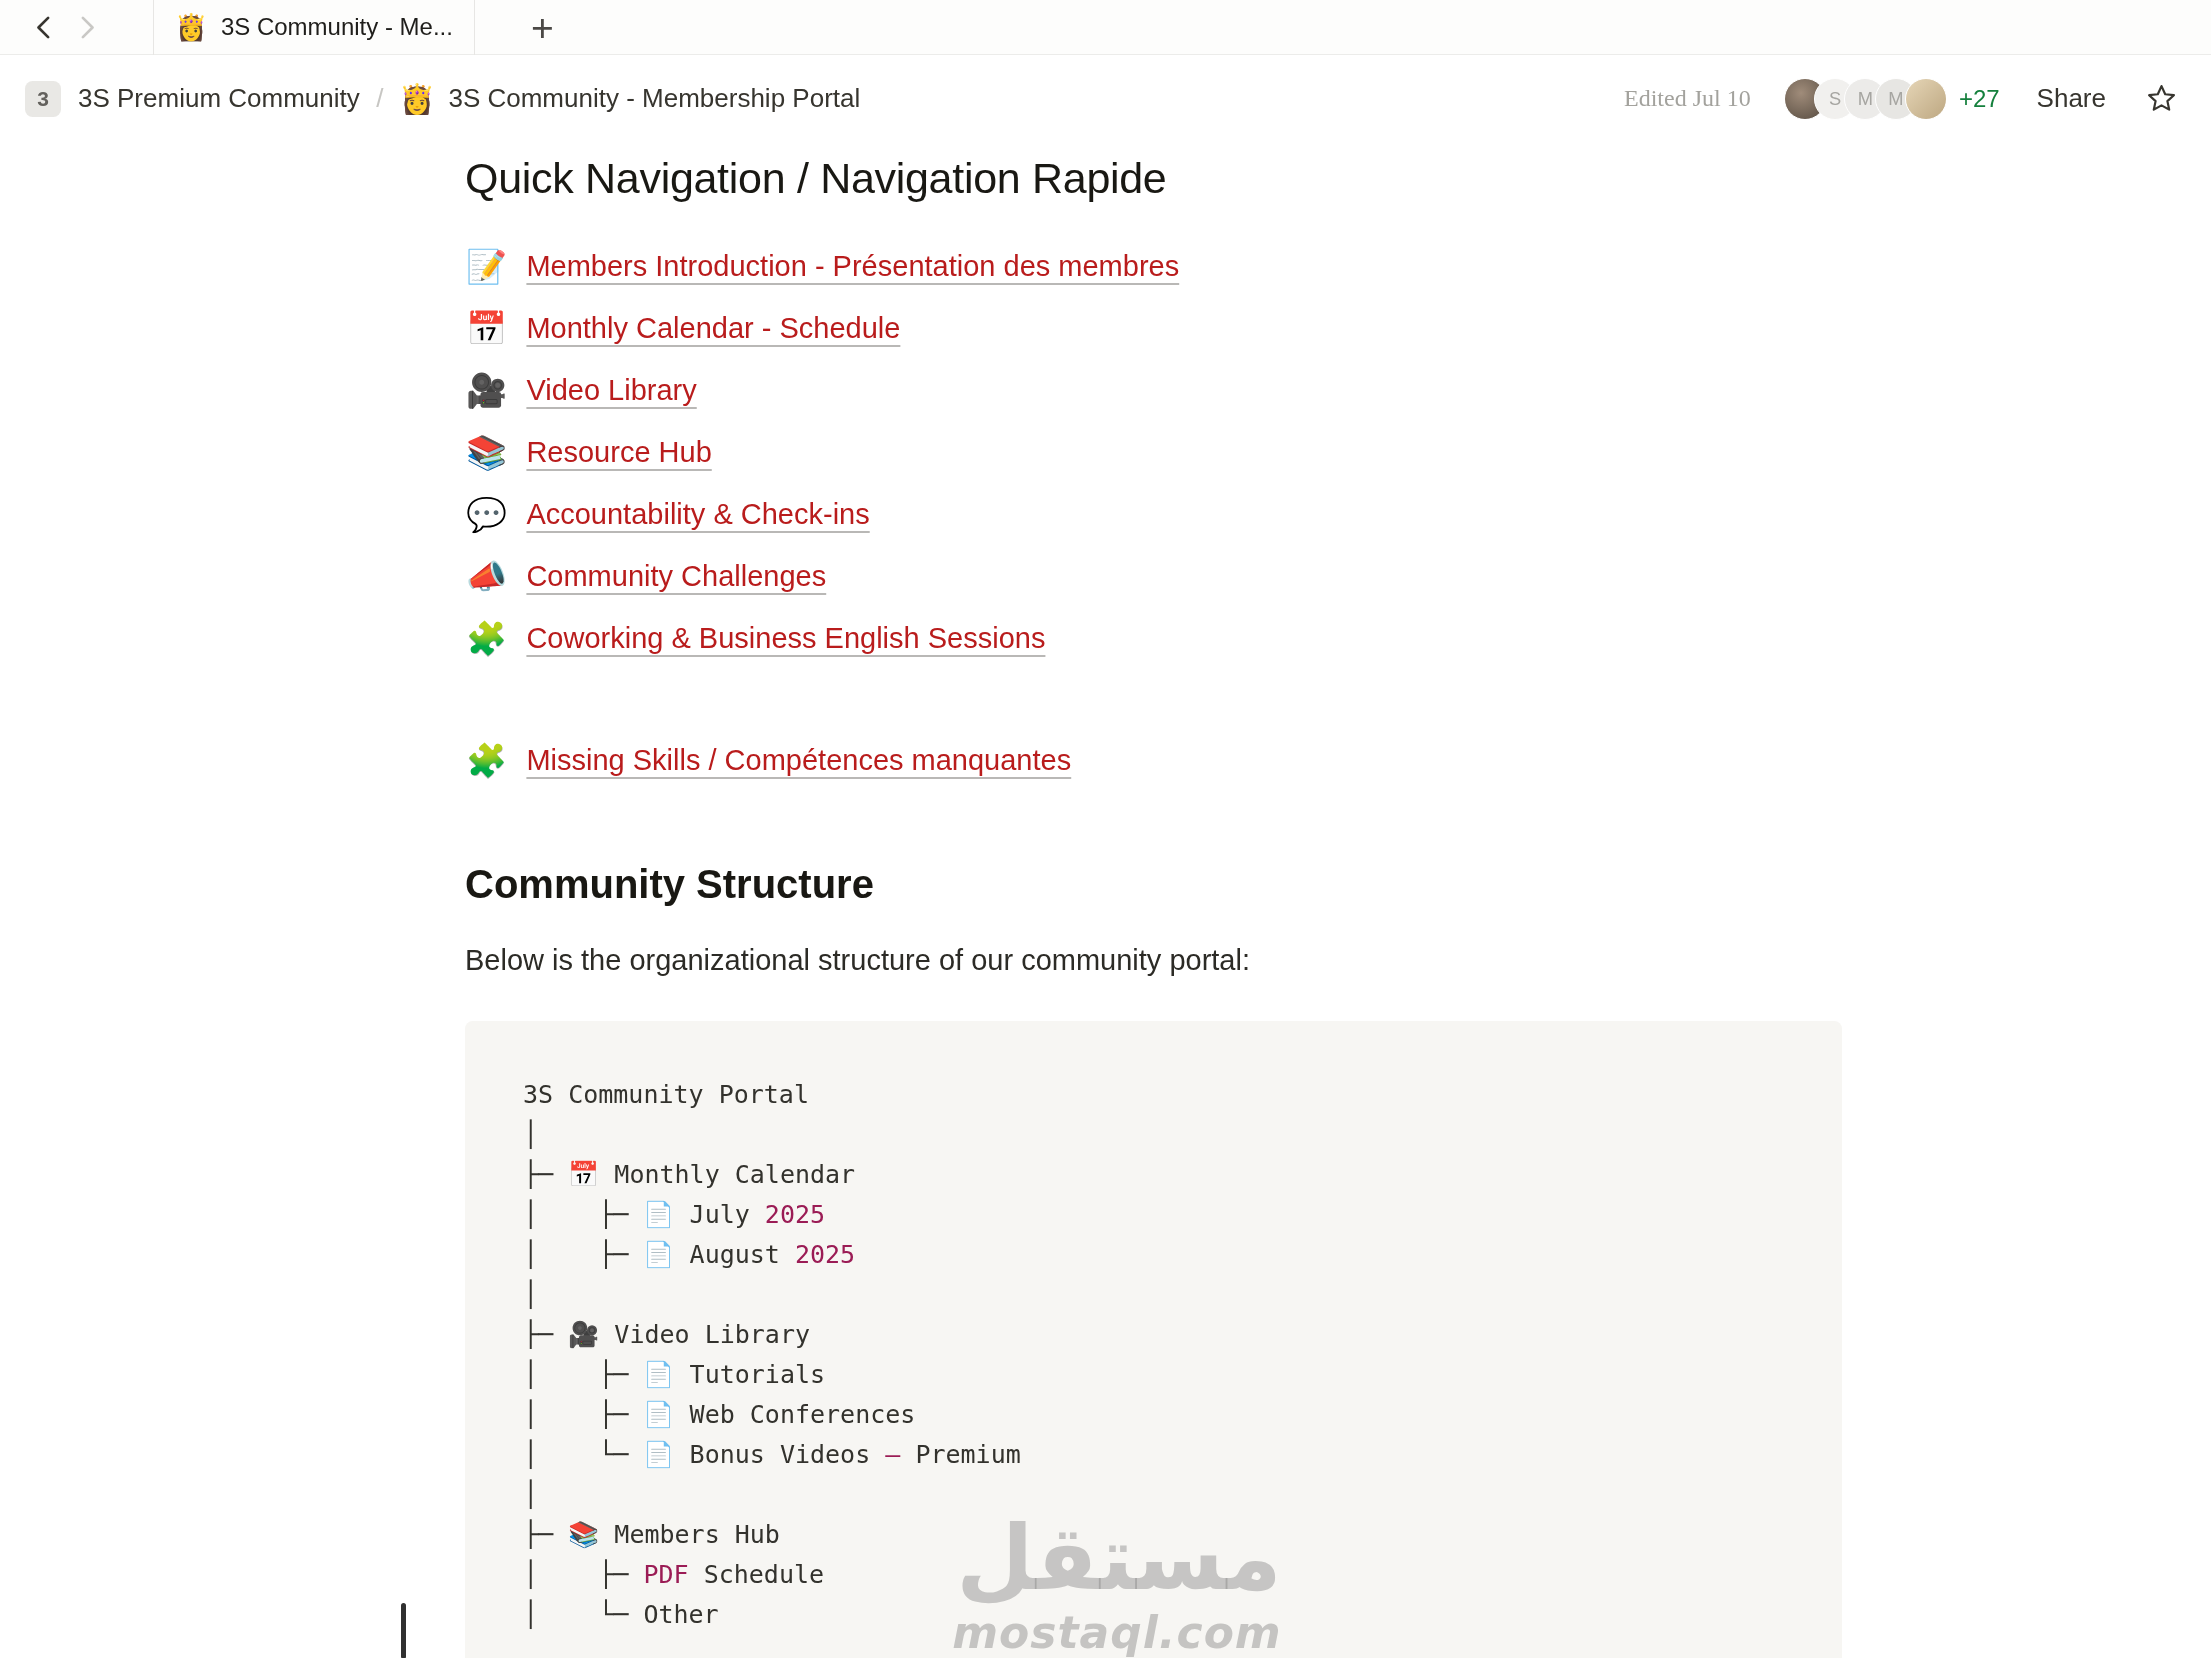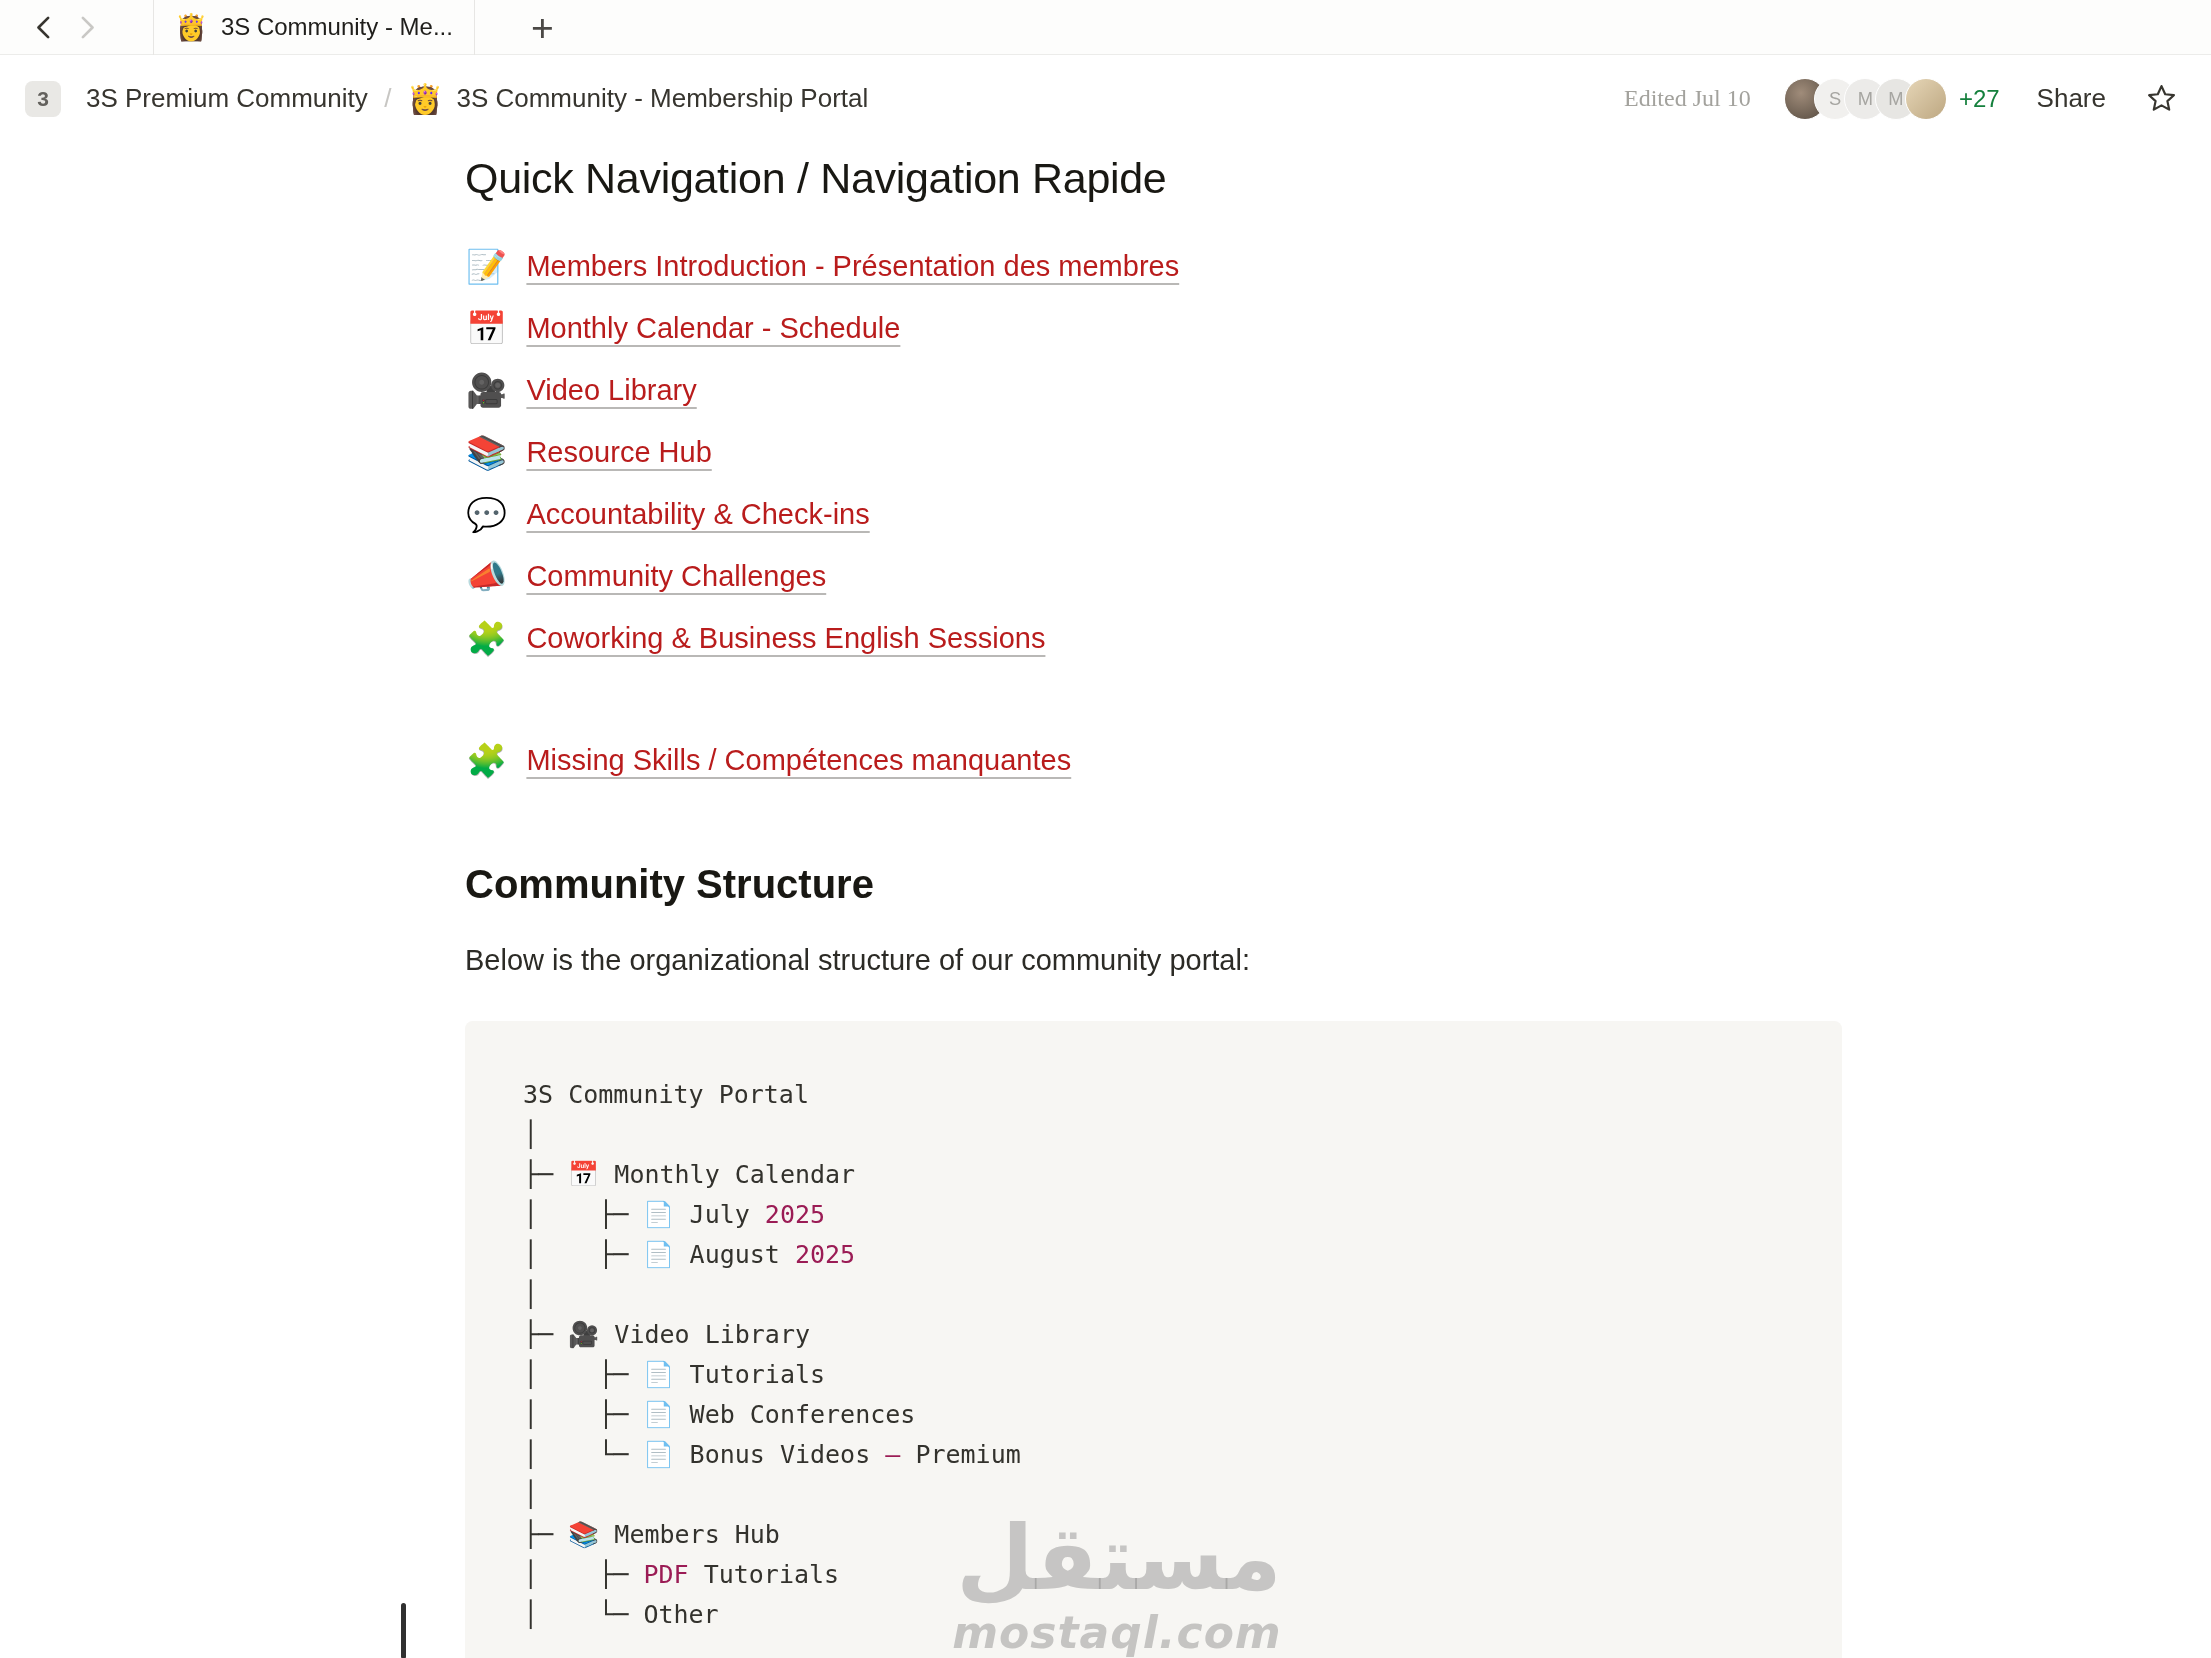--- a/index.html
+++ b/index.html
@@ -13,21 +13,21 @@
   .navbtn { display:flex; align-items:center; justify-content:center; width:42px; height:42px; cursor:pointer; }
   .tab { display:flex; align-items:center; gap:13.5px; height:55px; width:322px; padding:0 21px; margin-left:46px;
          border-left:1px solid #e7e6e4; border-right:1px solid #e7e6e4; font-size:24px; color:#1f1e1b; white-space:nowrap; overflow:hidden; }
   .tab .emoji { font-size:26px; }
   .newtab { margin-left:56px; font-size:39px; line-height:39px; color:#4b4946; font-weight:300; cursor:pointer; }
 
   
   .topbar { display:flex; align-items:center; height:87px; padding:0 33px 0 25px; font-size:26px; }
   .ws-badge { display:flex; align-items:center; justify-content:center; width:36px; height:36px; border-radius:7.7px;
               background:#e9e8e5; color:#63615d; font-size:21px; font-weight:600; }
-  .ws-name { margin-left:25px; color:#37352f; }
+  .ws-name { margin-left:17px; color:#37352f; }
   .crumb-sep { margin:0 16.4px; color:#c7c6c3; }
   .page-emoji { font-size:29px; margin-right:12.6px; }
   .page-title { color:#37352f; }
   .top-right { margin-left:auto; display:flex; align-items:center; }
   .edited { color:#a3a29d; font-size:24px;font-family:Liberation Serif, serif; }
   .avatars { display:flex; align-items:center; margin-left:33px; }
   .avatar { width:42px; height:42px; border-radius:50%; border:1.9px solid #fff; display:flex; align-items:center; justify-content:center;
             font-size:18.3px; color:#a6a5a1; margin-left:-11.6px; }
   .avatar:first-child { margin-left:0; }
   .avatar.photo1 { background:radial-gradient(circle at 40% 35%, #a08c7a, #554a3f); }
@@ -157,21 +157,21 @@
           <div class="code-line"><span>├─ 📅 Monthly Calendar</span></div>
           <div class="code-line"><span>│    ├─ 📄 July </span><span style="color: rgb(155, 28, 85);">2025</span></div>
           <div class="code-line"><span>│    ├─ 📄 August </span><span style="color: rgb(155, 28, 85);">2025</span></div>
           <div class="code-line"><span>│</span></div>
           <div class="code-line"><span>├─ 🎥 Video Library</span></div>
           <div class="code-line"><span>│    ├─ 📄 Tutorials</span></div>
           <div class="code-line"><span>│    ├─ 📄 Web Conferences</span></div>
           <div class="code-line"><span>│    └─ 📄 Bonus Videos </span><span style="color: rgb(155, 28, 85);">–</span><span> Premium</span></div>
           <div class="code-line"><span>│</span></div>
           <div class="code-line"><span>├─ 📚 Members Hub</span></div>
-          <div class="code-line"><span>│    ├─ </span><span style="color: rgb(155, 28, 85);">PDF</span><span> Tutorials</span></div>
+          <div class="code-line"><span>│    ├─ </span><span style="color: rgb(155, 28, 85);">PDF</span><span> Schedule</span></div>
           <div class="code-line"><span>│    └─ Other</span></div>
         </div>
     </div>
   </div>
 
   <div class="watermark">
     <div class="wm-ar">مستقل</div>
     <div class="wm-en">mostaql.com</div>
   </div>
 

